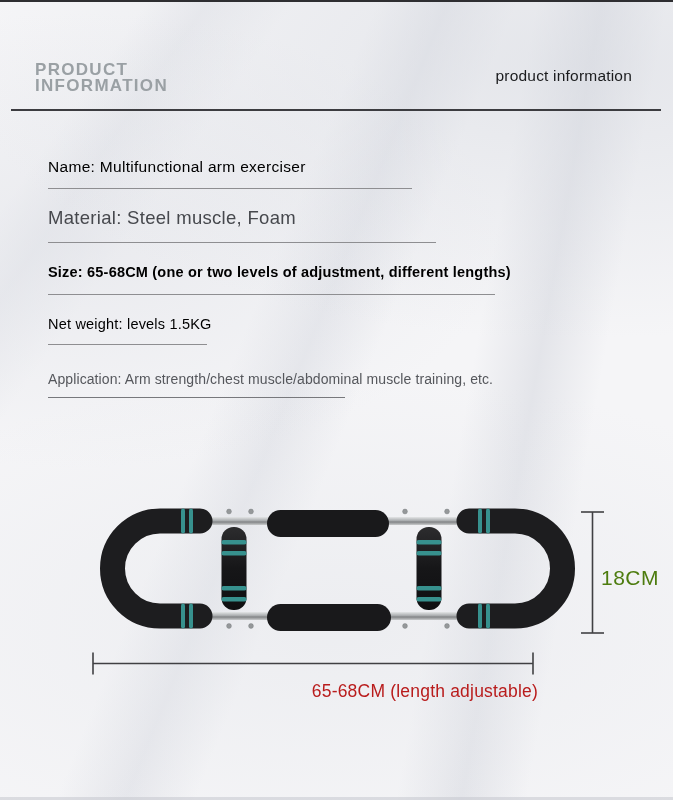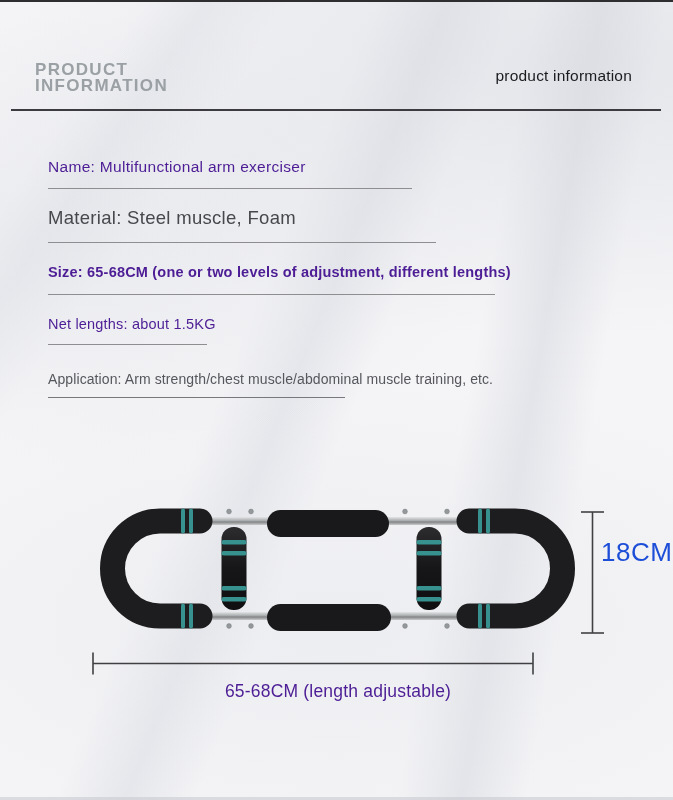--- a/index.html
+++ b/index.html
@@ -22,44 +22,44 @@
     position:absolute;left:35px;top:62px;
     color:#9aa0a4;font-size:17px;line-height:16px;font-weight:700;letter-spacing:1.3px;
     white-space:pre;
   }
   .heading-right{
     position:absolute;right:41px;top:67px;
     color:#1a1b1d;font-size:15.5px;font-weight:500;letter-spacing:0.2px;
   }
   .header-rule{position:absolute;left:11px;top:109px;width:650px;height:2px;background:#3c3c40;}
 
-  .spec-row{position:absolute;left:48px;color:#4c1d95;}
+  .spec-row{position:absolute;left:48px;color:#000000;}
   .spec-text{display:block;white-space:nowrap;}
   .spec-underline{position:absolute;left:0;height:1px;background:#8e8e91;}
 
   .row-name{top:158px;font-size:15.5px;letter-spacing:0.3px;}
   .row-name .spec-underline{top:30px;width:364px;}
   .row-material{top:207px;font-size:18.5px;letter-spacing:0.3px;color:#46484d;}
   .row-material .spec-underline{top:35px;width:388px;}
   .row-size{top:264px;font-size:14.5px;letter-spacing:0.2px;font-weight:bold;}
   .row-size .spec-underline{top:30px;width:447px;}
   .row-weight{top:316px;font-size:14.5px;letter-spacing:0.2px;}
   .row-weight .spec-underline{top:28px;width:159px;}
   .row-app{top:371px;font-size:14px;letter-spacing:0.1px;color:#55575c;}
   .row-app .spec-underline{top:26px;width:297px;background:#77787c;}
 
   .figure-svg{position:absolute;left:0;top:0;width:673px;height:800px;}
 
   .dim-height-label{
-    position:absolute;left:601px;top:537px;
-    color:#1d4ed8;font-size:26px;letter-spacing:0.5px;
+    position:absolute;left:601px;top:566px;
+    color:#4d7c0f;font-size:21px;letter-spacing:0.5px;
   }
   .dim-length-label{
-    position:absolute;left:138px;top:681px;width:400px;text-align:center;
-    color:#4c1d95;font-size:17.5px;letter-spacing:0.2px;
+    position:absolute;left:138px;top:681px;width:400px;text-align:right;
+    color:#b91c1c;font-size:17.5px;letter-spacing:0.2px;
   }
 </style>
 </head>
 <body>
 
 <div class="top-edge"></div>
 
 <div class="heading-left">PRODUCT
 INFORMATION</div>
 <div class="heading-right">product information</div>
@@ -71,21 +71,21 @@
 </div>
 <div class="spec-row row-material">
   <span class="spec-text">Material: Steel muscle, Foam</span>
   <div class="spec-underline"></div>
 </div>
 <div class="spec-row row-size">
   <span class="spec-text">Size: 65-68CM (one or two levels of adjustment, different lengths)</span>
   <div class="spec-underline"></div>
 </div>
 <div class="spec-row row-weight">
-  <span class="spec-text">Net lengths: about 1.5KG</span>
+  <span class="spec-text">Net weight: levels 1.5KG</span>
   <div class="spec-underline"></div>
 </div>
 <div class="spec-row row-app">
   <span class="spec-text">Application: Arm strength/chest muscle/abdominal muscle training, etc.</span>
   <div class="spec-underline"></div>
 </div>
 
 <svg class="figure-svg" viewBox="0 0 673 800" aria-hidden="true">
   <defs>
     <linearGradient id="steel" x1="0" y1="0" x2="0" y2="1">

